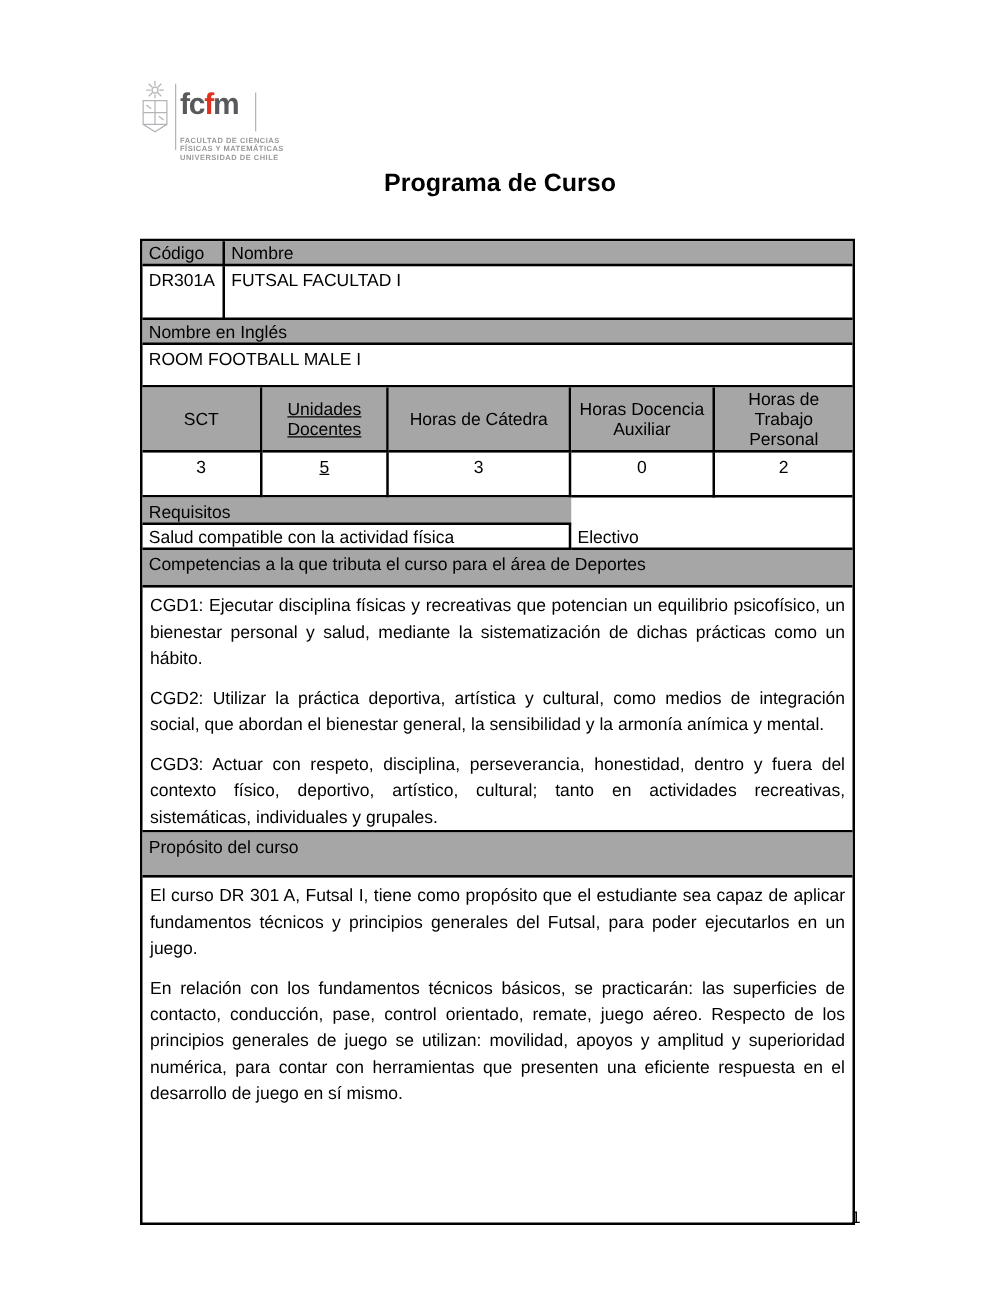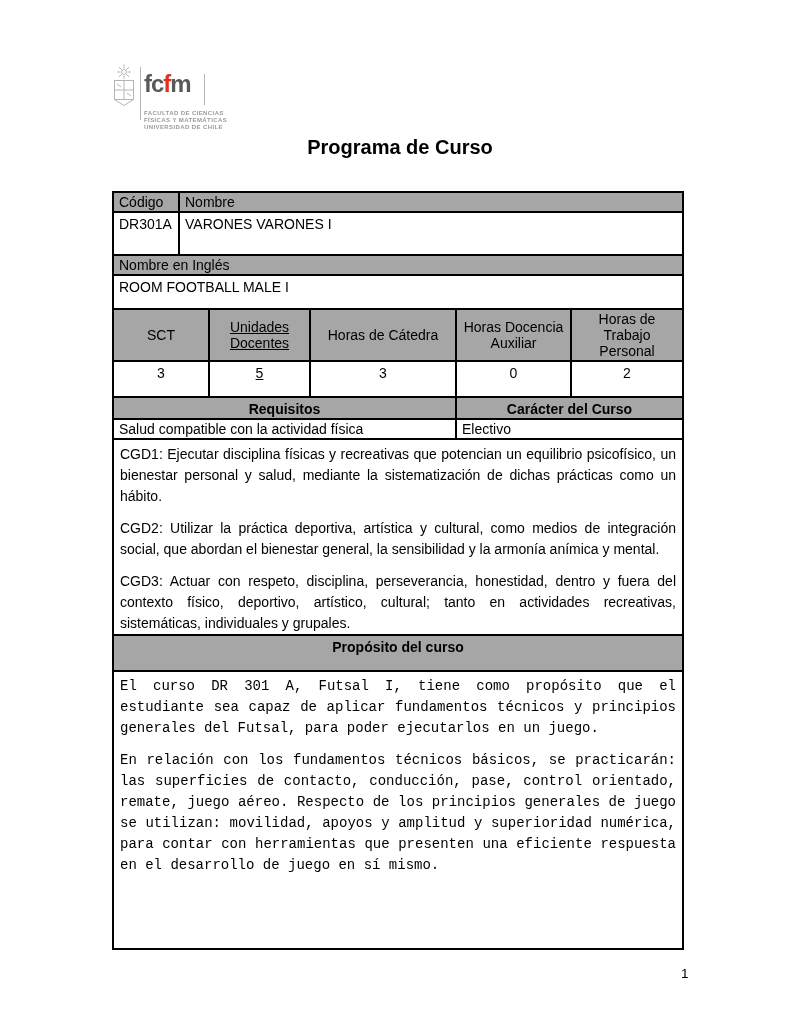--- a/index.html
+++ b/index.html
@@ -35,30 +35,30 @@
   .cell { border-right:2px solid #000; border-bottom:2px solid #000;
           padding:0 5px; overflow:hidden; }
   .cell:last-child { border-right:none; }
   .row:last-child > .cell { border-bottom:none; }
   .gray { background:var(--header-gray,#a6a6a6); }
   .grow { flex:1 1 auto; }
 
   .h20 { min-height:20px; } .h43 { min-height:43px; } .h19 { min-height:19px; }
   .h34 { min-height:34px; } .h36 { min-height:36px; } .h22 { min-height:22px; }
   .h18 { min-height:18px; } .h30 { min-height:30px; } .h179 { min-height:179px; }
-  .h276 { min-height:276px;font-family:Liberation Mono, monospace; }
+  .h276 { min-height:276px; }
 
   .w66 { width:66px; flex:0 0 66px; }
   .w96 { width:96px; flex:0 0 96px; }  .w101 { width:101px; flex:0 0 101px;text-decoration:underline; }
   .w146 { width:146px; flex:0 0 146px; } .w115 { width:115px; flex:0 0 115px; }
   .w343 { width:343px; flex:0 0 343px; }
 
   .lh18 { line-height:18px; }
   .top-pad { padding-top:2px; }
-  .center { text-align:center;font-weight:bold; }
+  .center { text-align:left; }
   .vcenter { display:flex; align-items:center; justify-content:center;
              text-align:center; line-height:16px; padding:1px 2px; }
   .num { text-align:center; padding-top:2px; line-height:18px; }
 
   .textblock { padding:4px 6px 0 6px; }
   .textblock p { text-align:justify; line-height:21px; margin:0 0 11px 0; }
   .textblock p:last-child { margin-bottom:0; }
 </style>
 </head>
 <body>
@@ -99,21 +99,21 @@
 
   <div class="tbl">
 
     <div class="row h20">
       <div class="cell gray w66 lh18">Código</div>
       <div class="cell gray grow lh18">Nombre</div>
     </div>
 
     <div class="row h43">
       <div class="cell w66 lh18 top-pad">DR301A</div>
-      <div class="cell grow lh18 top-pad">VARONES VARONES I</div>
+      <div class="cell grow lh18 top-pad">FUTSAL FACULTAD I</div>
     </div>
 
     <div class="row h19">
       <div class="cell gray grow lh18">Nombre en Inglés</div>
     </div>
     <div class="row h34">
       <div class="cell grow lh18 top-pad">ROOM FOOTBALL MALE I</div>
     </div>
 
     <div class="row h34">
@@ -127,27 +127,29 @@
     <div class="row h36">
       <div class="cell w96 num">3</div>
       <div class="cell w101 num">5</div>
       <div class="cell w146 num">3</div>
       <div class="cell w115 num">0</div>
       <div class="cell grow num">2</div>
     </div>
 
     <div class="row h22">
       <div class="cell gray w343 lh18 center top-pad">Requisitos</div>
-      <div class="cell gray grow lh18 center top-pad">Carácter del Curso</div>
     </div>
     <div class="row h18">
       <div class="cell w343 lh18">Salud compatible con la actividad física</div>
       <div class="cell grow lh18">Electivo</div>
     </div>
 
+    <div class="row h30">
+      <div class="cell gray grow lh18 center top-pad">Competencias a la que tributa el curso para el área de Deportes</div>
+    </div>
 
     <div class="row h179">
       <div class="cell grow textblock">
         <p>CGD1: Ejecutar disciplina físicas y recreativas que potencian un equilibrio psicofísico, un bienestar personal y salud, mediante la sistematización de dichas prácticas como un hábito.</p>
         <p>CGD2: Utilizar la práctica deportiva, artística y cultural, como medios de integración social, que abordan el bienestar general, la sensibilidad y la armonía anímica y mental.</p>
         <p>CGD3: Actuar con respeto, disciplina, perseverancia, honestidad, dentro y fuera del contexto físico, deportivo, artístico, cultural; tanto en actividades recreativas, sistemáticas, individuales y grupales.</p>
       </div>
     </div>
 
     <div class="row h36">

